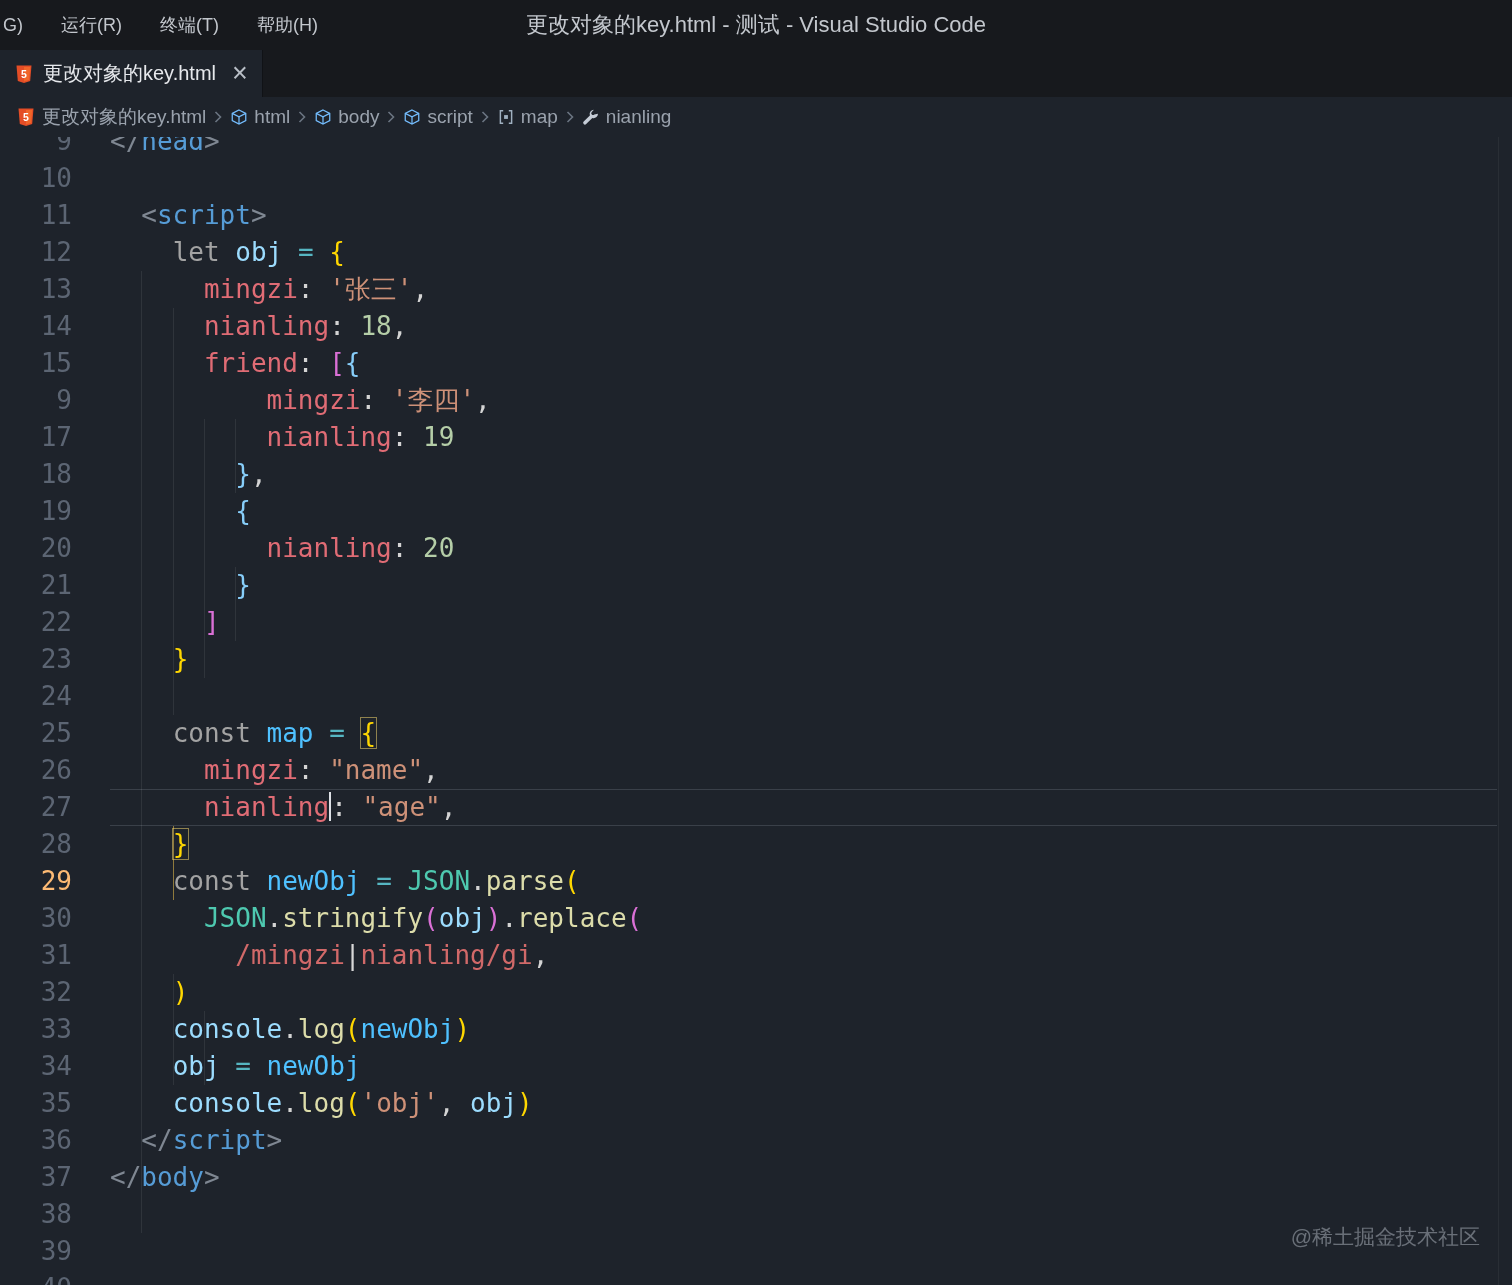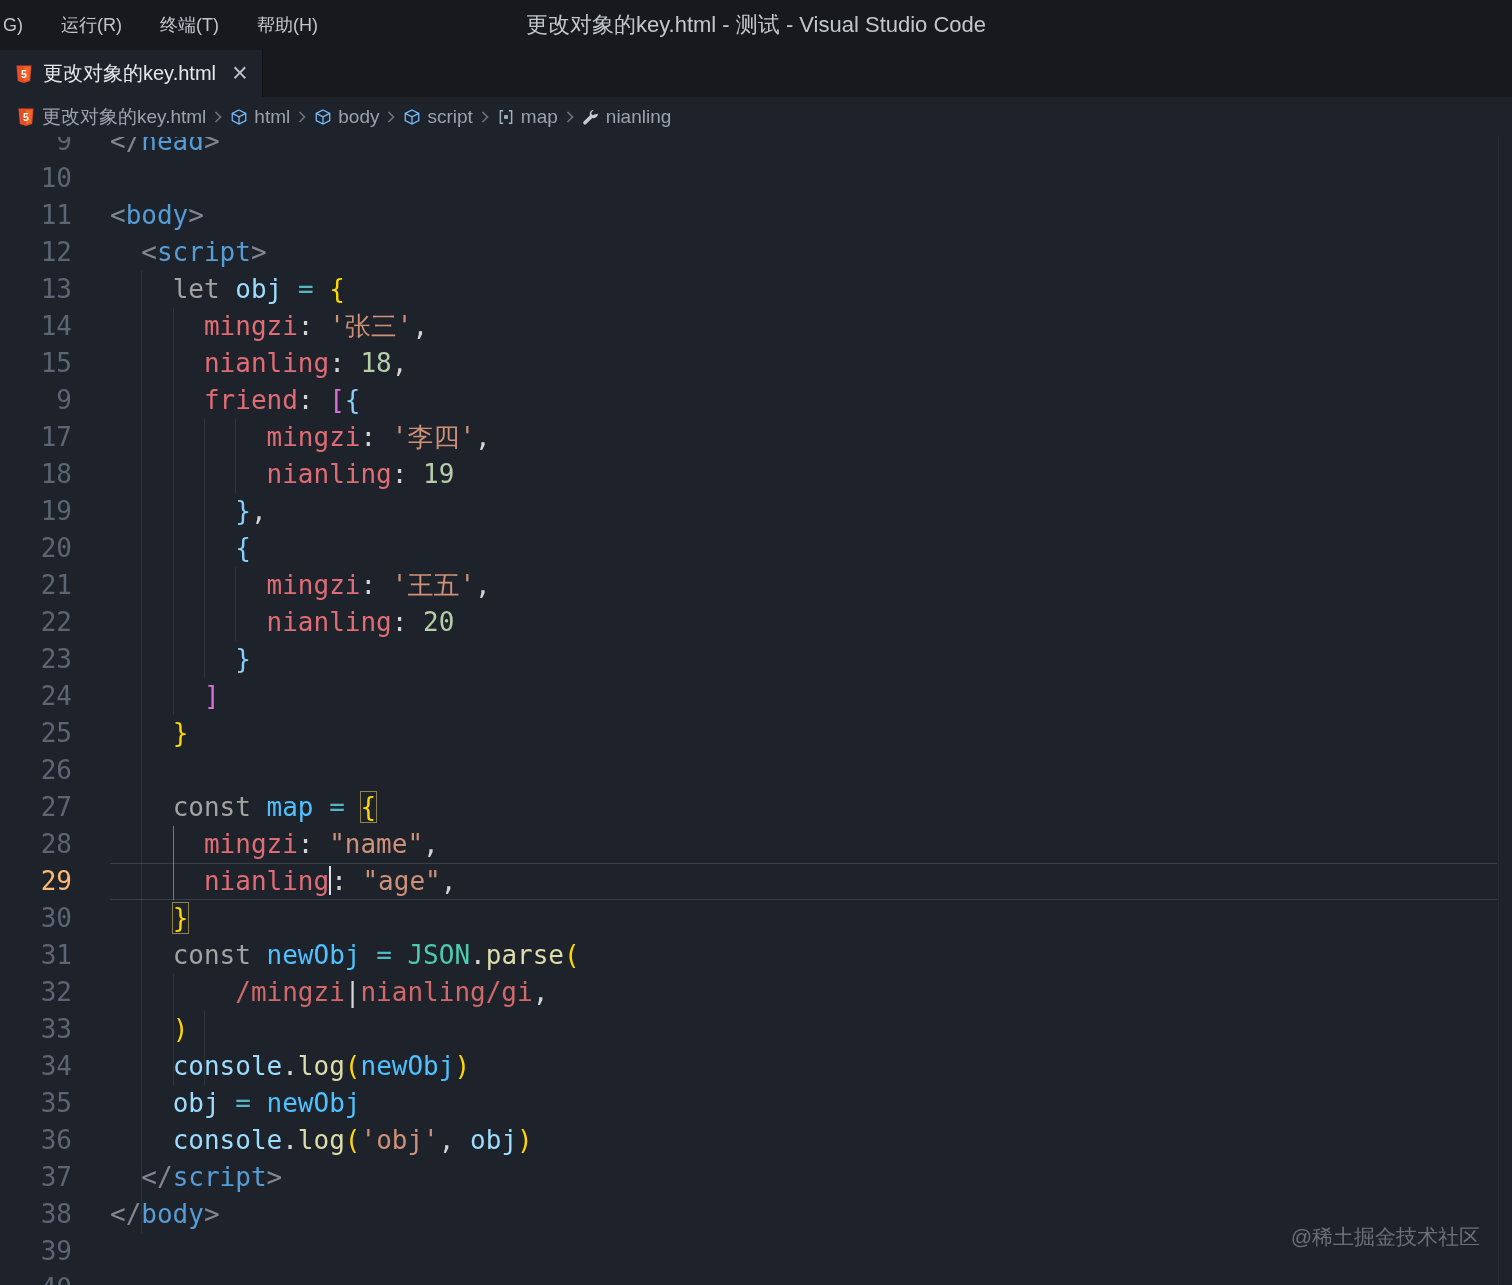--- a/index.html
+++ b/index.html
@@ -198,41 +198,40 @@
       <div class="ln">35</div>
       <div class="ln">36</div>
       <div class="ln">37</div>
       <div class="ln">38</div>
       <div class="ln">39</div>
       <div class="ln">40</div>
     </div>
   <div class="code">
       <div class="row"><span class="t-tp">&lt;/</span><span class="t-tag">head</span><span class="t-tp">&gt;</span></div>
       <div class="row"></div>
-      <div class="row"><span class="t-tp">&lt;</span><span class="t-tag">body</span><span class="t-tp">&gt;</span></div>
       <div class="row"><span class="t-pu">  </span><span class="t-tp">&lt;</span><span class="t-tag">script</span><span class="t-tp">&gt;</span></div>
       <div class="row"><span class="t-pu">    </span><span class="t-kw">let</span><span class="t-pu"> </span><span class="t-lv">obj</span><span class="t-pu"> </span><span class="t-op">=</span><span class="t-pu"> </span><span class="t-b1">{</span></div>
       <div class="row"><span class="t-pu">      </span><span class="t-pr">mingzi</span><span class="t-pu">: </span><span class="t-st">'张三'</span><span class="t-pu">,</span></div>
       <div class="row"><span class="t-pu">      </span><span class="t-pr">nianling</span><span class="t-pu">: </span><span class="t-nu">18</span><span class="t-pu">,</span></div>
       <div class="row"><span class="t-pu">      </span><span class="t-pr">friend</span><span class="t-pu">: </span><span class="t-b2">[</span><span class="t-b3">{</span></div>
       <div class="row"><span class="t-pu">          </span><span class="t-pr">mingzi</span><span class="t-pu">: </span><span class="t-st">'李四'</span><span class="t-pu">,</span></div>
       <div class="row"><span class="t-pu">          </span><span class="t-pr">nianling</span><span class="t-pu">: </span><span class="t-nu">19</span></div>
       <div class="row"><span class="t-pu">        </span><span class="t-b3">}</span><span class="t-pu">,</span></div>
       <div class="row"><span class="t-pu">        </span><span class="t-b3">{</span></div>
-      <div class="row"><span class="t-pu">          </span><span class="t-pr">mingzi</span><span class="t-pu">: </span><span class="t-st">'王五'</span><span class="t-pu">,</span></div>
       <div class="row"><span class="t-pu">          </span><span class="t-pr">nianling</span><span class="t-pu">: </span><span class="t-nu">20</span></div>
       <div class="row"><span class="t-pu">        </span><span class="t-b3">}</span></div>
       <div class="row"><span class="t-pu">      </span><span class="t-b2">]</span></div>
       <div class="row"><span class="t-pu">    </span><span class="t-b1">}</span></div>
       <div class="row"></div>
       <div class="row"><span class="t-pu">    </span><span class="t-kw">const</span><span class="t-pu"> </span><span class="t-cv">map</span><span class="t-pu"> </span><span class="t-op">=</span><span class="t-pu"> </span><span class="t-b1 t-boxed">{</span></div>
       <div class="row"><span class="t-pu">      </span><span class="t-pr">mingzi</span><span class="t-pu">: </span><span class="t-st">"name"</span><span class="t-pu">,</span></div>
       <div class="row current"><span class="t-pu">      </span><span class="t-pr">nianling</span><span class="t-caret"></span><span class="t-pu">: </span><span class="t-st">"age"</span><span class="t-pu">,</span></div>
       <div class="row"><span class="t-pu">    </span><span class="t-b1 t-boxed">}</span></div>
       <div class="row"><span class="t-pu">    </span><span class="t-kw">const</span><span class="t-pu"> </span><span class="t-cv">newObj</span><span class="t-pu"> </span><span class="t-op">=</span><span class="t-pu"> </span><span class="t-cl">JSON</span><span class="t-pu">.</span><span class="t-fn">parse</span><span class="t-b1">(</span></div>
+      <div class="row"><span class="t-pu">      </span><span class="t-cl">JSON</span><span class="t-pu">.</span><span class="t-fn">stringify</span><span class="t-b2">(</span><span class="t-lv">obj</span><span class="t-b2">)</span><span class="t-pu">.</span><span class="t-fn">replace</span><span class="t-b2">(</span></div>
       <div class="row"><span class="t-pu">        </span><span class="t-re">/mingzi</span><span class="t-rp">|</span><span class="t-re">nianling/gi</span><span class="t-pu">,</span></div>
       <div class="row"><span class="t-pu">    </span><span class="t-b1">)</span></div>
       <div class="row"><span class="t-pu">    </span><span class="t-lv">console</span><span class="t-pu">.</span><span class="t-fn">log</span><span class="t-b1">(</span><span class="t-cv">newObj</span><span class="t-b1">)</span></div>
       <div class="row"><span class="t-pu">    </span><span class="t-lv">obj</span><span class="t-pu"> </span><span class="t-op">=</span><span class="t-pu"> </span><span class="t-cv">newObj</span></div>
       <div class="row"><span class="t-pu">    </span><span class="t-lv">console</span><span class="t-pu">.</span><span class="t-fn">log</span><span class="t-b1">(</span><span class="t-st">'obj'</span><span class="t-pu">, </span><span class="t-lv">obj</span><span class="t-b1">)</span></div>
       <div class="row"><span class="t-pu">  </span><span class="t-tp">&lt;/</span><span class="t-tag">script</span><span class="t-tp">&gt;</span></div>
       <div class="row"><span class="t-tp">&lt;/</span><span class="t-tag">body</span><span class="t-tp">&gt;</span></div>
       <div class="guide" style="left: 2ch; top: 148px; height: 962px;"></div>
       <div class="guide" style="left: 4ch; top: 185px; height: 407px;"></div>
       <div class="guide" style="left: 6ch; top: 296px; height: 259px;"></div>

